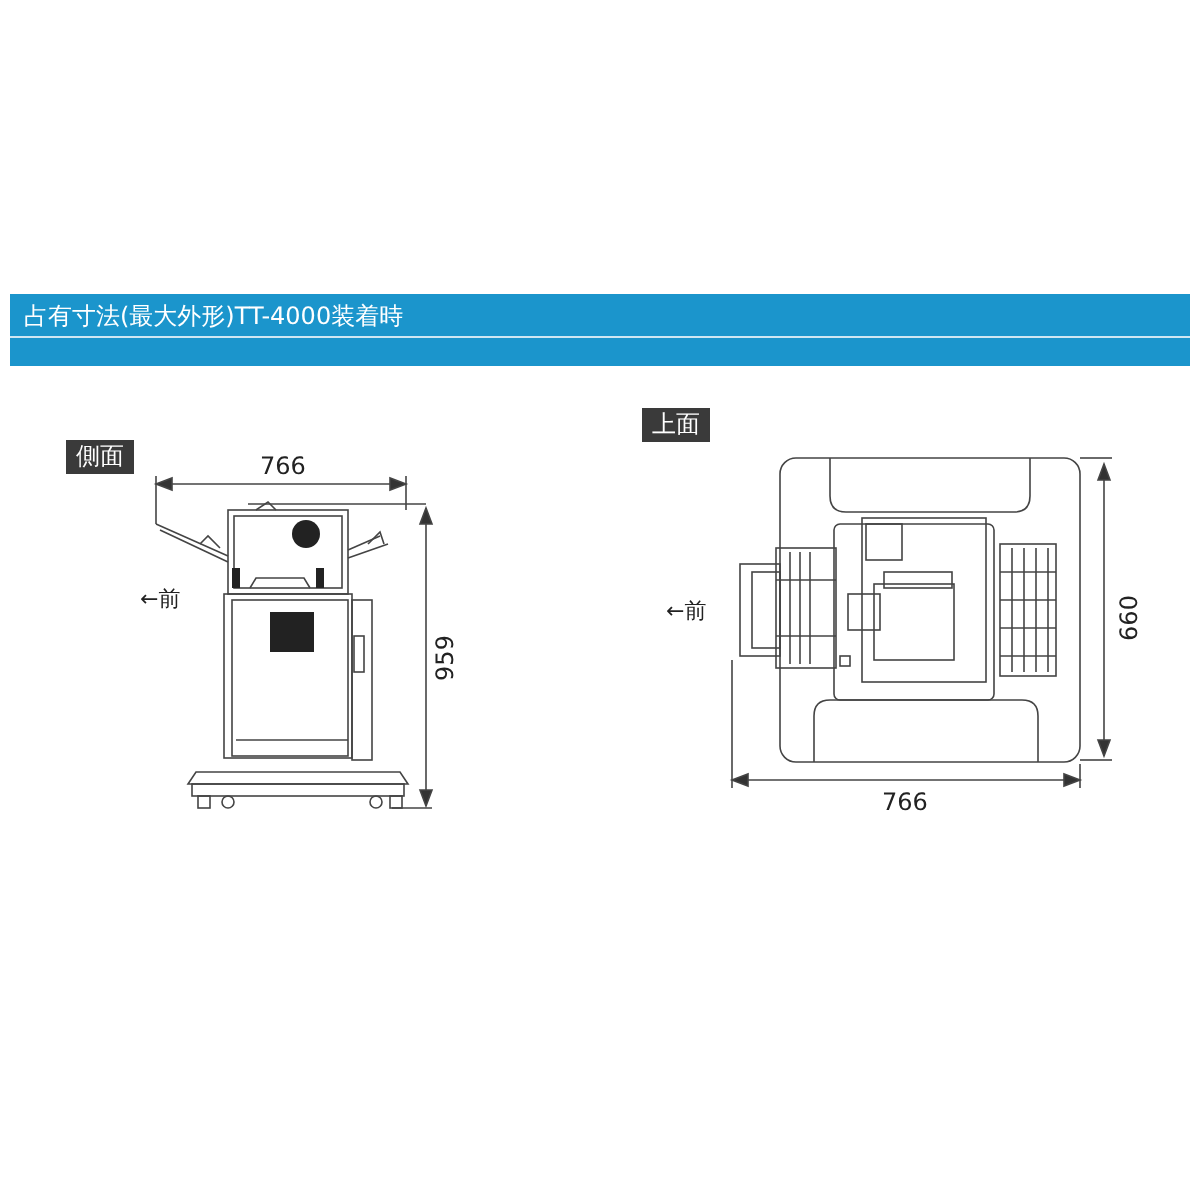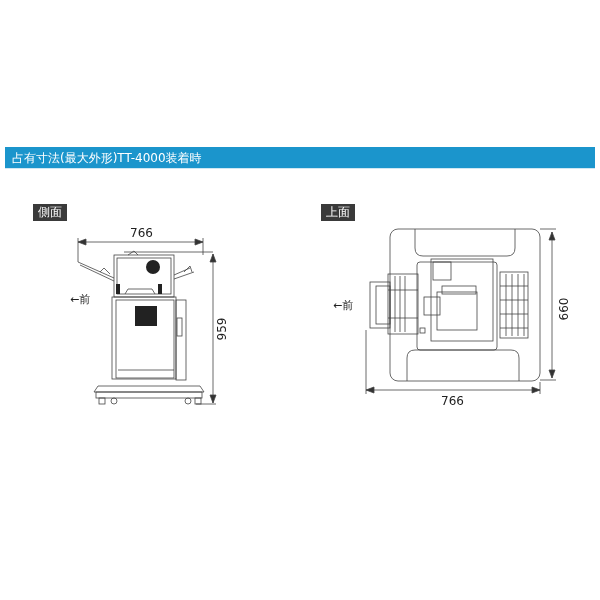--- a/index.html
+++ b/index.html
@@ -1,34 +1,34 @@
 <!DOCTYPE html>
 <html><head>
 <meta charset="utf-8">
 <style>
   html, body { margin:0; padding:0; background:#ffffff; }
   body { width:600px; height:600px; position:relative; overflow:hidden; font-family:"DejaVu Sans", sans-serif; }
-  .header-bar { position:absolute; left:5px; top:147px; width:590px; height:21px; background:#1b95cc; }
+  .header-bar { position:absolute; left:5px; top:147px; width:590px; height:36px; background:#1b95cc; }
   .header-bar .title { position:absolute; left:7px; top:3px; font-size:12px; color:#ffffff; white-space:nowrap; letter-spacing:0px; }
   .header-underline { position:absolute; left:5px; top:168px; width:590px; height:1px; background:#cfe7f3; }
   .tag { position:absolute; height:17px; background:#3a3a3a; color:#fff; font-size:12px; line-height:17px; padding:0 5px; }
   .dim { position:absolute; font-size:12px; color:#222; white-space:nowrap; }
   .dim-v { transform:rotate(-90deg); transform-origin:center center; }
   .front { position:absolute; font-size:11px; color:#222; white-space:nowrap; }
   svg { position:absolute; left:0; top:0; }
 </style>
 </head>
 <body>
 
 <div class="header-bar">
   <span class="title">占有寸法(最大外形)TT-4000装着時</span>
 </div>
 <div class="header-underline"></div>
 
-<div class="tag" style="left:33px; top:204px;">側面</div>
+<div class="tag" style="left:33px; top:220px;">側面</div>
 <div class="dim" style="left:130px; top:226px;">766</div>
 <div class="dim dim-v" style="left:211px; top:322px;">959</div>
 <div class="front" style="left:70px; top:292px;">←前</div>
 
 <div class="tag" style="left:321px; top:204px;text-align:center;">上面</div>
 <div class="dim" style="left:441px; top:394px;">766</div>
 <div class="dim dim-v" style="left:553px; top:302px;">660</div>
 <div class="front" style="left:333px; top:298px;">←前</div>
 
 <svg width="600" height="600" viewBox="0 0 600 600">

